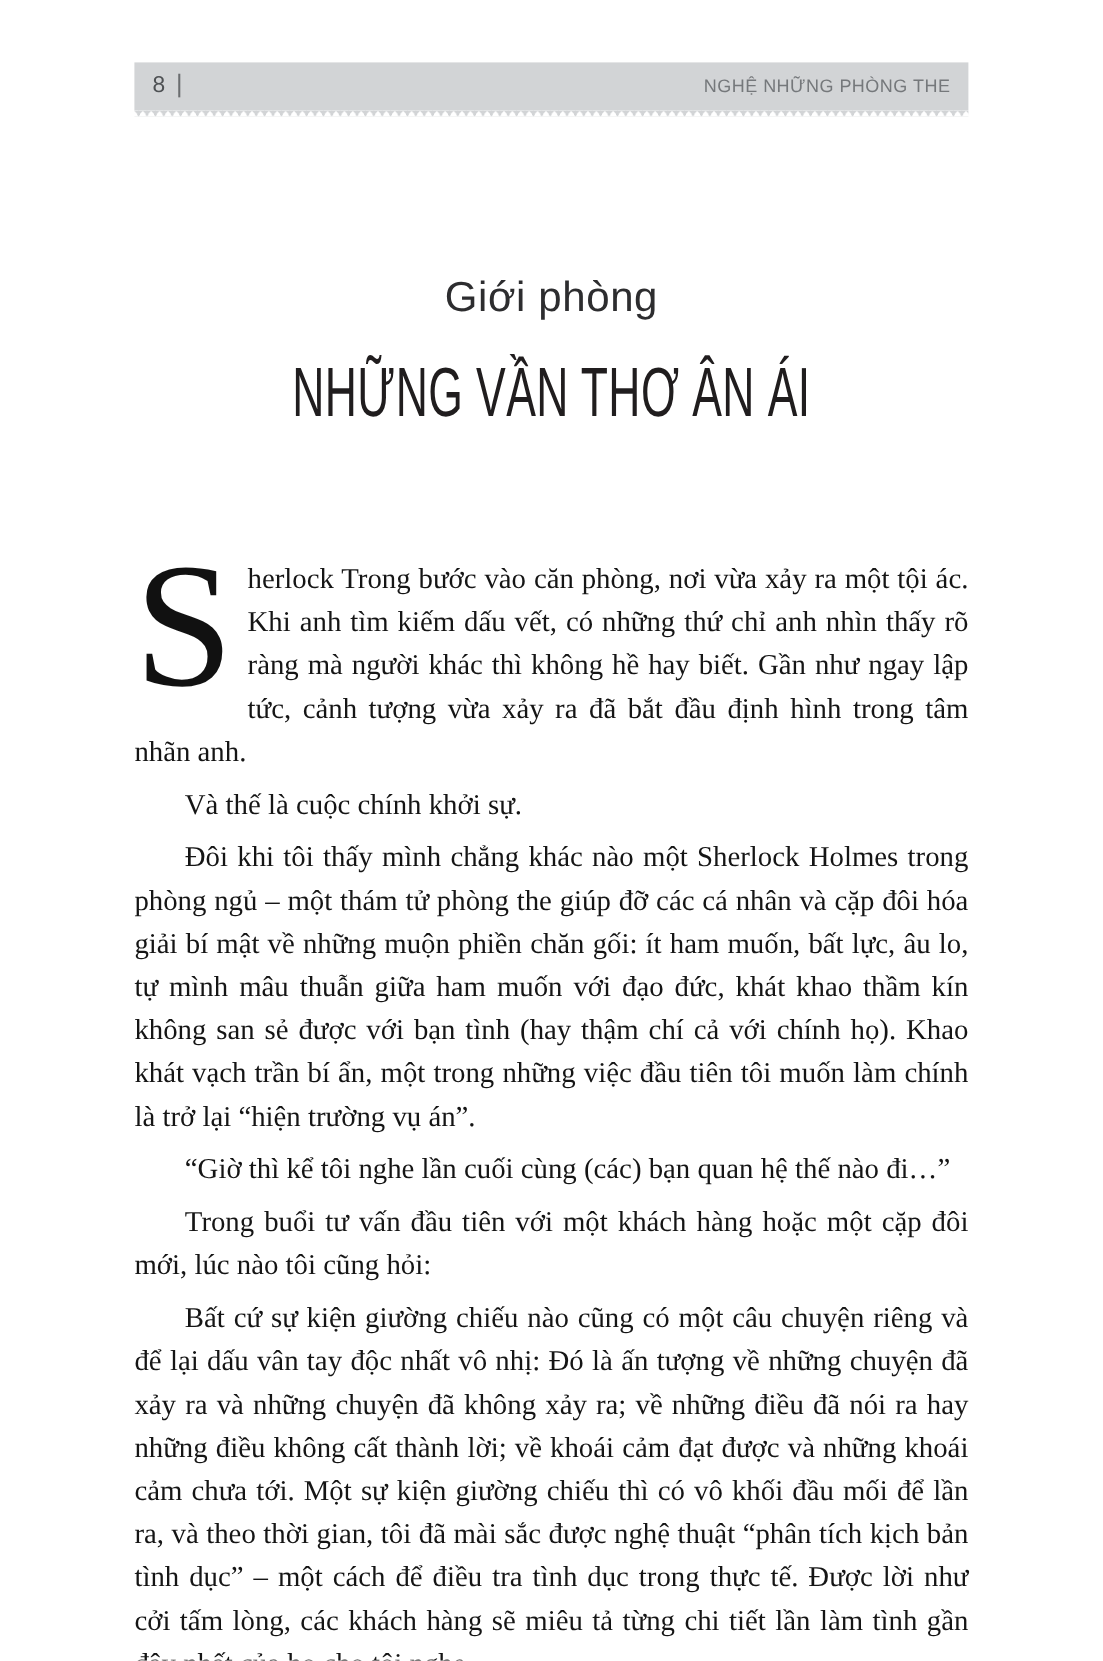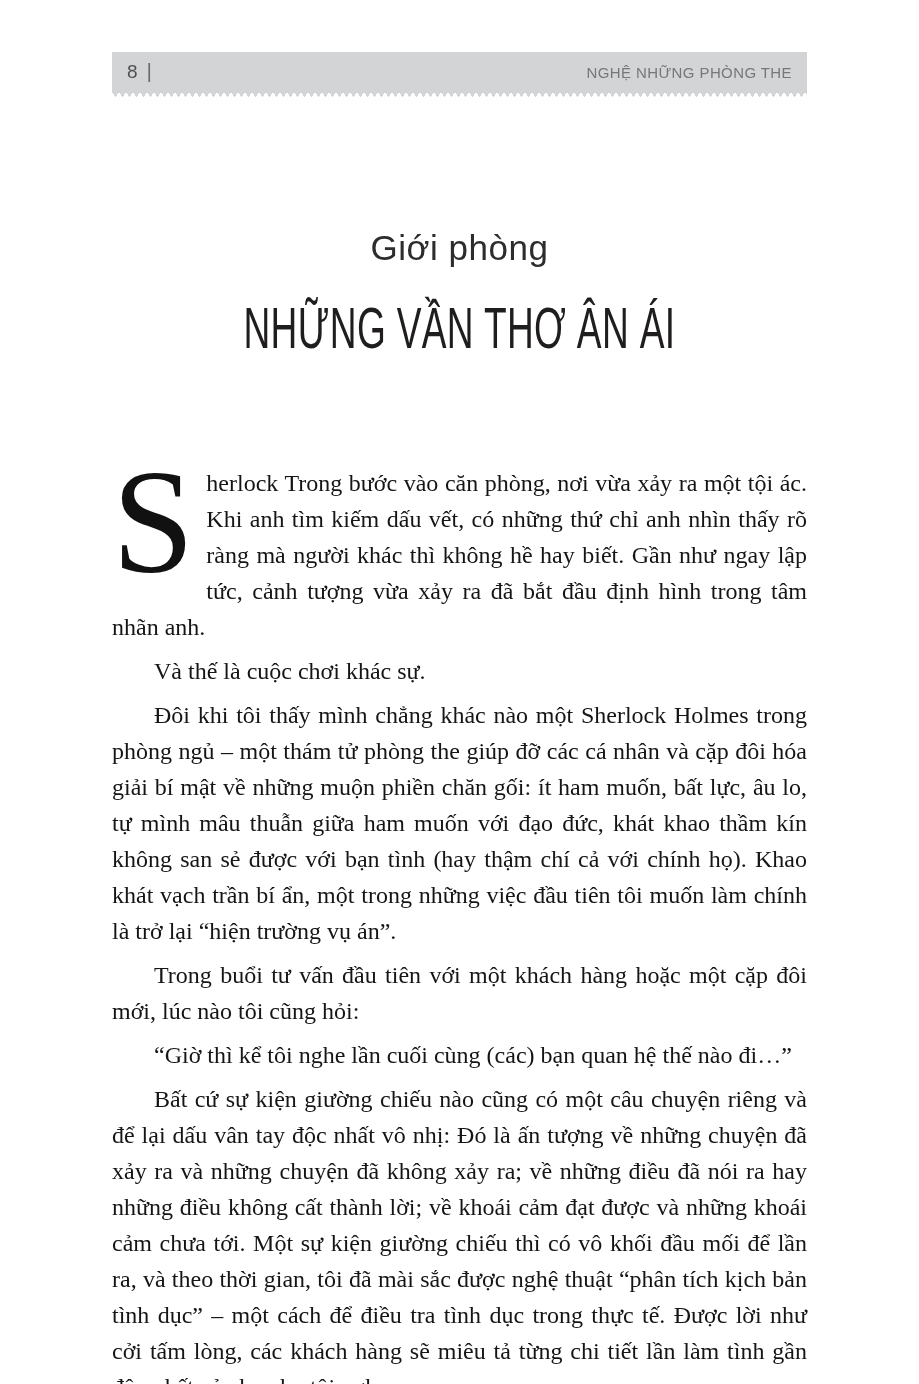--- a/index.html
+++ b/index.html
@@ -125,20 +125,20 @@
     </span>
     <span class="runtitle">NGHỆ NHỮNG PHÒNG THE</span>
   </header>
 
   <h2 class="section-label">Giới phòng</h2>
 
   <h1 class="chapter-title"><span class="condense">NHỮNG VẦN THƠ ÂN ÁI</span></h1>
 
   <main class="body-text">
     <p class="first"><span class="dropcap">S</span><span>herlock Trong bước vào căn phòng, nơi vừa xảy ra một tội ác. Khi anh tìm kiếm dấu vết, có những thứ chỉ anh nhìn thấy rõ ràng mà người khác thì không hề hay biết. Gần như ngay lập tức, cảnh tượng vừa xảy ra đã bắt đầu định hình trong tâm nhãn anh.</span></p>
-    <p class="indent">Và thế là cuộc chơi khác sự.</p>
+    <p class="indent">Và thế là cuộc chính khởi sự.</p>
     <p class="indent">Đôi khi tôi thấy mình chẳng khác nào một Sherlock Holmes trong phòng ngủ – một thám tử phòng the giúp đỡ các cá nhân và cặp đôi hóa giải bí mật về những muộn phiền chăn gối: ít ham muốn, bất lực, âu lo, tự mình mâu thuẫn giữa ham muốn với đạo đức, khát khao thầm kín không san sẻ được với bạn tình (hay thậm chí cả với chính họ). Khao khát vạch trần bí ẩn, một trong những việc đầu tiên tôi muốn làm chính là trở lại “hiện trường vụ án”.</p>
+    <p class="indent">“Giờ thì kể tôi nghe lần cuối cùng (các) bạn quan hệ thế nào đi…”</p>
     <p class="indent">Trong buổi tư vấn đầu tiên với một khách hàng hoặc một cặp đôi mới, lúc nào tôi cũng hỏi:</p>
-    <p class="indent">“Giờ thì kể tôi nghe lần cuối cùng (các) bạn quan hệ thế nào đi…”</p>
     <p class="indent">Bất cứ sự kiện giường chiếu nào cũng có một câu chuyện riêng và để lại dấu vân tay độc nhất vô nhị: Đó là ấn tượng về những chuyện đã xảy ra và những chuyện đã không xảy ra; về những điều đã nói ra hay những điều không cất thành lời; về khoái cảm đạt được và những khoái cảm chưa tới. Một sự kiện giường chiếu thì có vô khối đầu mối để lần ra, và theo thời gian, tôi đã mài sắc được nghệ thuật “phân tích kịch bản tình dục” – một cách để điều tra tình dục trong thực tế. Được lời như cởi tấm lòng, các khách hàng sẽ miêu tả từng chi tiết lần làm tình gần đây nhất của họ cho tôi nghe.</p>
   </main>
 
 </div>
 
 </body></html>

